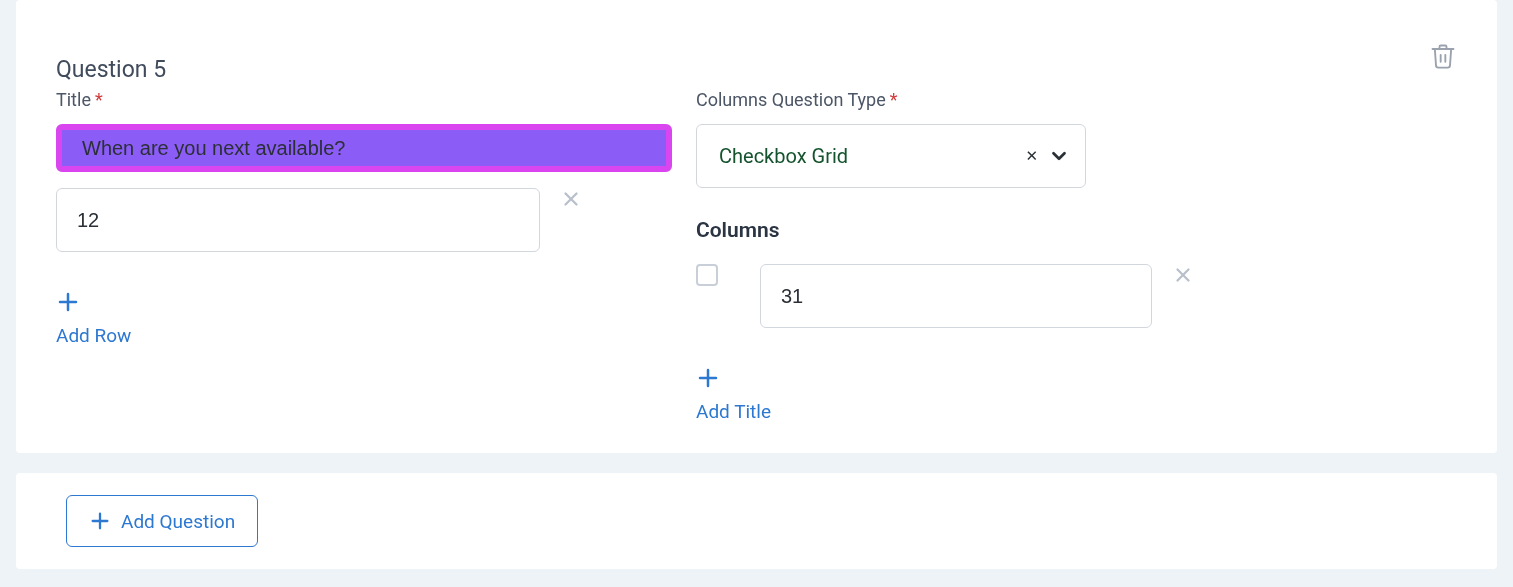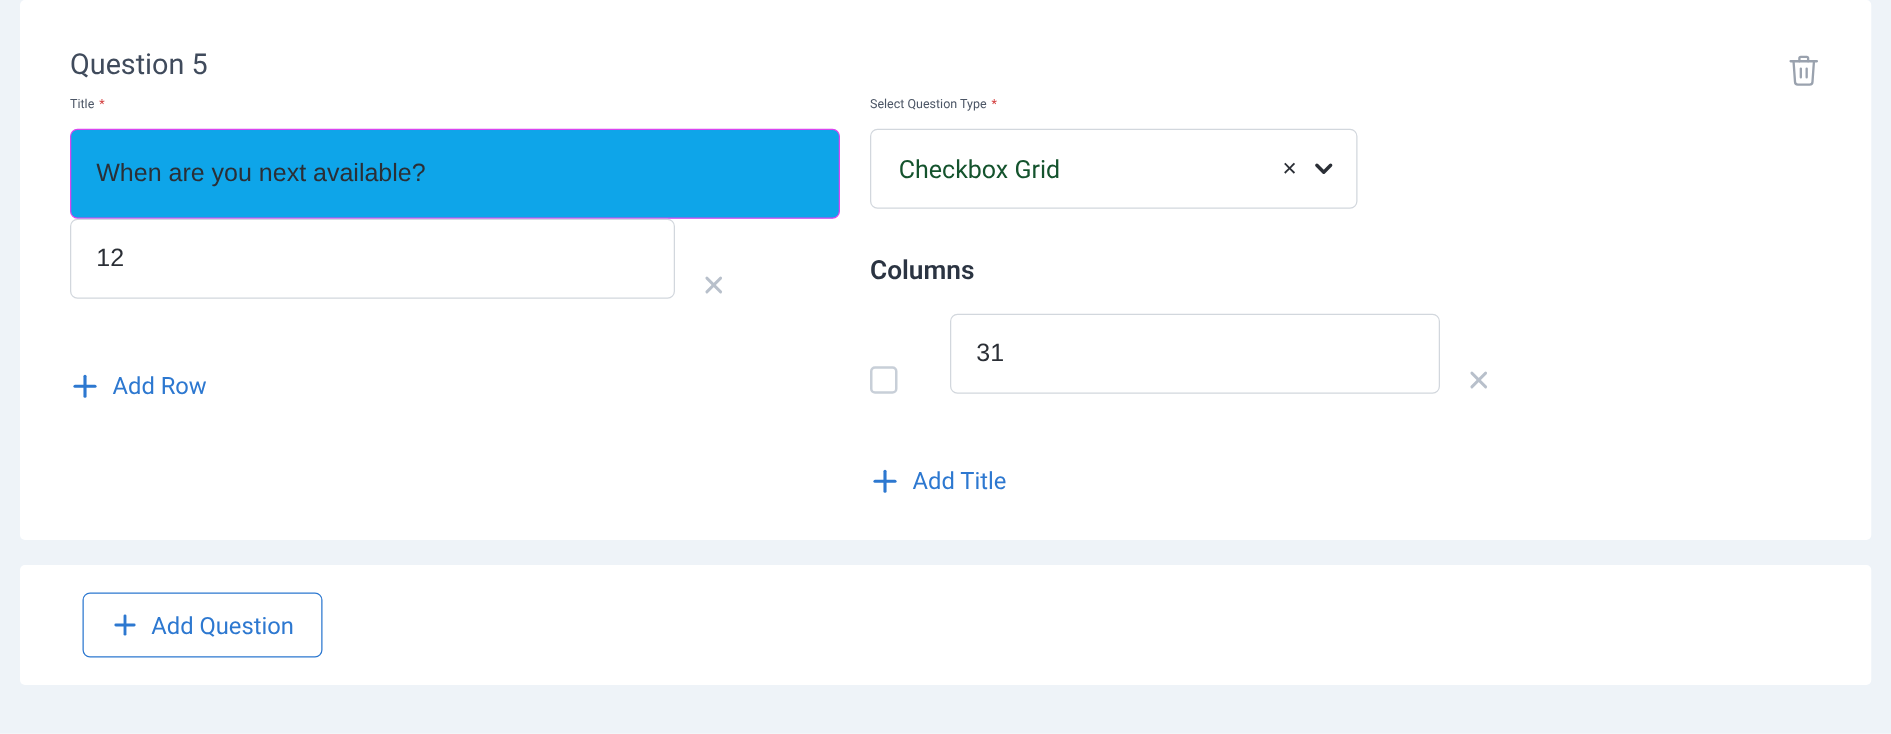--- a/index.html
+++ b/index.html
@@ -11,21 +11,21 @@
     font-size: 17px;
   }
   .page {
     width: 1513px;
     margin: 0 auto;
     padding: 0 16px;
   }
   .card {
     background: #fff;
     border-radius: 4px;
-    padding: 38px 40px 30px 40px;
+    padding: 56px 40px 30px 40px;
     margin-bottom: 20px;
     position: relative;
   }
   .card-header {
     font-size: 23px;
     color: #404b5c;
     margin-bottom: 6px;
   }
   .trash-btn {
     position: absolute;
@@ -39,35 +39,35 @@
   .trash-btn svg { width: 100%; height: 100%; display: block; }
 
   .field-row {
     display: flex;
     gap: 24px;
   }
   .field-col-left { flex: 0 0 616px; }
   .field-col-right { flex: 1 1 auto; }
 
   .field-label {
-    font-size: 10px;
+    font-size: 18px;
     color: #4c5666;
     display: inline-flex;
     align-items: baseline;
     gap: 4px;
     margin-bottom: 14px;
   }
   .req { color: #d23b3b; }
 
   .text-input {
     width: 100%;
-    height: 72px;
-    border: 1px solid #d946ef;
+    height: 48px;
+    border: 6px solid #d946ef;
     border-radius: 6px;
-    background: #0ea5e9;
+    background: #8b5cf6;
     padding: 0 20px;
     font-size: 20px;
     color: #2b2f36;
     outline: none;
   }
   .text-input::placeholder { color: #9aa2ae; }
 
   .select-wrap {
     position: relative;
     width: 390px;
@@ -109,23 +109,23 @@
 
   .section-title {
     font-size: 21px;
     font-weight: 600;
     color: #2b3442;
     margin: 30px 0 22px 0;
   }
 
   .opt-row {
     display: flex;
-    align-items: flex-end;
+    align-items: flex-start;
     gap: 20px;
-    margin-bottom: 44px;
+    margin-bottom: 24px;
   }
   .opt-input {
     width: 484px;
     height: 64px;
     border: 1px solid #d2d7dd;
     border-radius: 6px;
     padding: 0 20px;
     font-size: 20px;
     color: #2b2f36;
     outline: none;
@@ -143,21 +143,21 @@
     height: 22px;
     border: 2px solid #c8cfd8;
     border-radius: 4px;
     background: #fff;
     flex: 0 0 auto;
   }
   .col-gap { margin-right: 22px; }
 
   .add-link {
     display: inline-flex;
-    flex-direction: row;
+    flex-direction: column;
     align-items: flex-start;
     gap: 10px;
     color: #2d78d0;
     cursor: pointer;
     font-size: 19px;
     margin-top: 14px;
   }
   .plus-icon {
     width: 24px;
     height: 24px;
@@ -211,21 +211,21 @@
       <div class="field-col-left">
         <div class="field-label">
           <span>Title</span>
           <span class="req">*</span>
         </div>
         <input class="text-input" type="text" value="When are you next available?" style="">
       </div>
 
       <div class="field-col-right">
         <div class="field-label">
-          <span>Select Question Type</span>
+          <span>Columns Question Type</span>
           <span class="req">*</span>
         </div>
         <div class="select-wrap">
           <div class="select-input">
             <span>Checkbox Grid</span>
           </div>
           <div class="select-actions">
             <span class="select-clear">✕</span>
             <span class="select-chevron">
               <svg viewBox="0 0 24 24" fill="none" stroke="currentColor" stroke-width="3" stroke-linecap="round" stroke-linejoin="round">

